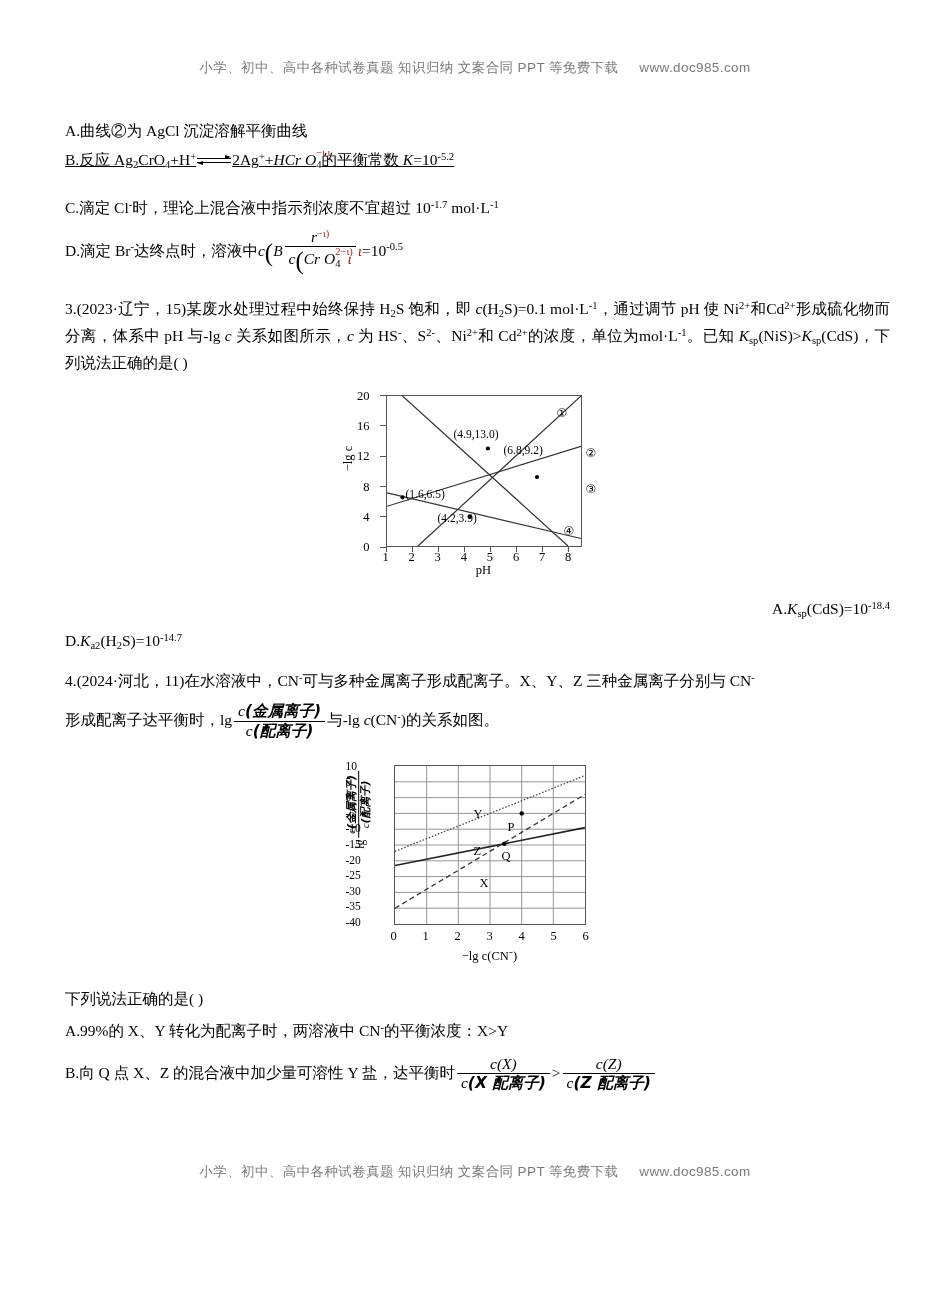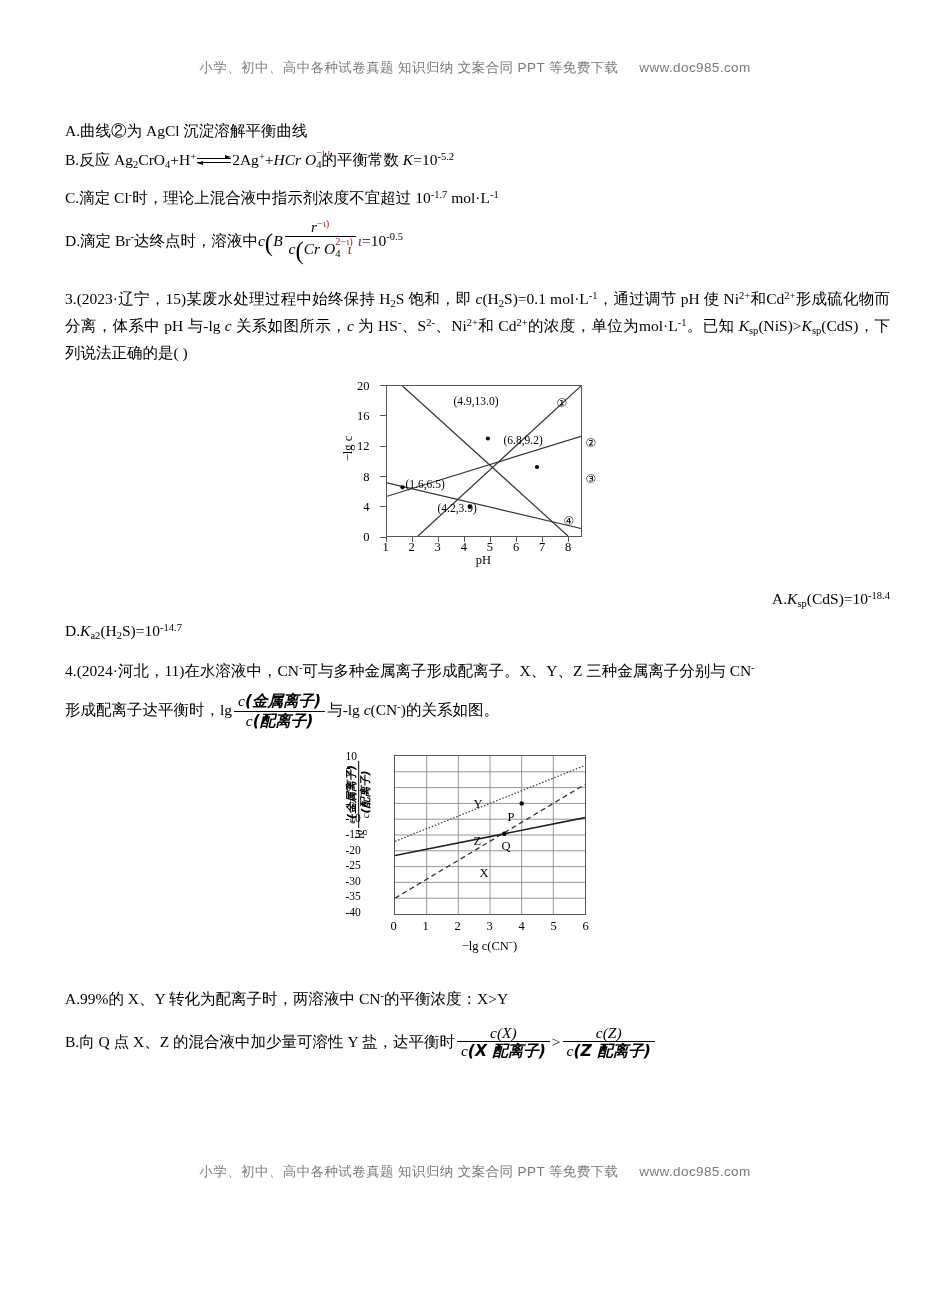--- a/index.html
+++ b/index.html
@@ -19,21 +19,21 @@
     font-family:"Liberation Sans", sans-serif;
     font-size:13.5px; color:#7b7b7b; letter-spacing:.4px;
     white-space:pre;
   }
   .wm-top { top:59px; }
   .wm-bottom { top:1163px; }
 
   .content { position:absolute; left:65px; top:123px; width:825px; }
 
   .line { font-size:15.5px; line-height:1.0; margin-bottom:13px; color:#000; }
-  .line.tall { margin-bottom:20px; }
+  .line.tall { margin-bottom:30px;text-decoration:underline; }
   .para { font-size:15.5px; line-height:1.72; margin-bottom:4px; text-align:justify; }
 
   sub { font-size:.68em; vertical-align:-0.28em; }
   sup { font-size:.68em; vertical-align:0.52em; }
   .it { font-style:italic; }
   .hei { font-family:"DejaVu Sans", sans-serif; font-weight:bold; }
   .rt { color:#9c2a1c; }
 
   
   .eqarrow {
@@ -197,21 +197,21 @@
 
             <line x1="15.5" y1="0" x2="181.0" y2="150" stroke="#333" stroke-width="1.2"></line>
 
             <circle cx="100.9" cy="52.5" r="2.1" fill="#000"></circle>
             <circle cx="150.0" cy="81.0" r="2.1" fill="#000"></circle>
             <circle cx="15.5" cy="101.3" r="2.1" fill="#000"></circle>
             <circle cx="82.8" cy="120.8" r="2.1" fill="#000"></circle>
           </svg>
         </div>
 
-        <div class="c1-pt" style="left:126px; top:19px;">(4.9,13.0)</div>
+        <div class="c1-pt" style="left:126px; top:42px;">(4.9,13.0)</div>
         <div class="c1-pt" style="left:176px; top:58px;">(6.8,9.2)</div>
         <div class="c1-pt" style="left:78px;  top:102px;">(1.6,6.5)</div>
         <div class="c1-pt" style="left:110px; top:126px;">(4.2,3.9)</div>
 
         <div class="c1-num" style="left:229px; top:20px;">①</div>
         <div class="c1-num" style="left:258px; top:60px;">②</div>
         <div class="c1-num" style="left:258px; top:96px;">③</div>
         <div class="c1-num" style="left:236px; top:138px;">④</div>
 
         <div class="c1-xlab">pH</div>
@@ -293,20 +293,21 @@
         <div class="c2-ptlabel" style="left:146px; top:49px;">Y</div>
         <div class="c2-ptlabel" style="left:146px; top:86px;">Z</div>
         <div class="c2-ptlabel" style="left:152px; top:118px;">X</div>
         <div class="c2-ptlabel" style="left:180px; top:62px;">P</div>
         <div class="c2-ptlabel" style="left:174px; top:91px;">Q</div>
 
         <div class="c2-xlab">−lg c(CN⁻)</div>
       </div>
     </div>
 
+    <div class="line" style="margin-top:6px;">下列说法正确的是(        )</div>
 
     <div class="line" style="margin-top:16px;">
       <span>A.99%的 X、Y 转化为配离子时，两溶液中 CN</span><sup>-</sup><span>的平衡浓度：X&gt;Y</span>
     </div>
 
     <div class="line" style="margin-top:18px;">
       <span>B.向 Q 点 X、Z 的混合液中加少量可溶性 Y 盐，达平衡时</span><span class="frac"><span class="num"><span class="it">c</span><span class="it">(X)</span></span><span class="den"><span class="it">c</span><span class="hei it">(X 配离子)</span></span></span><span>&gt;</span><span class="frac"><span class="num"><span class="it">c</span><span class="it">(Z)</span></span><span class="den"><span class="it">c</span><span class="hei it">(Z 配离子)</span></span></span>
     </div>
 
   </div>

